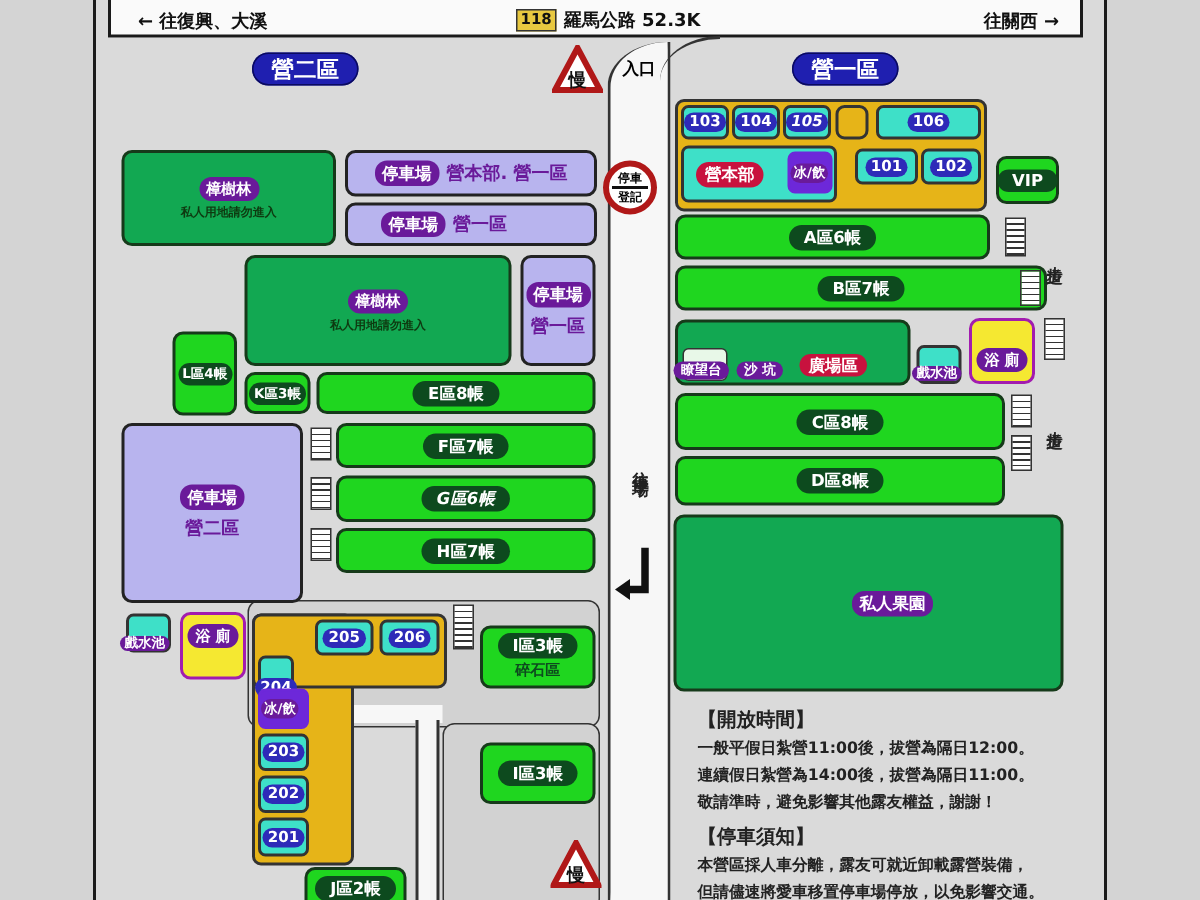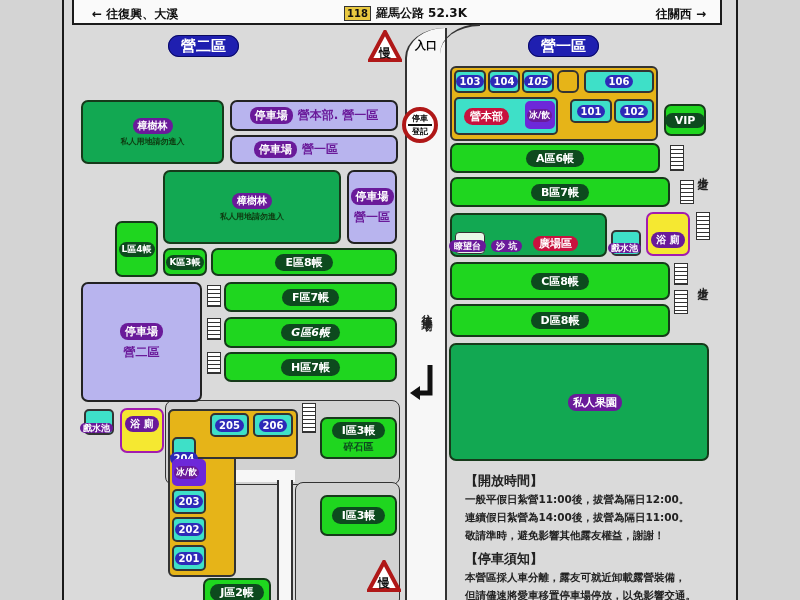--- a/index.html
+++ b/index.html
@@ -127,21 +127,21 @@
     <span class="pill-num">102</span>
   </div>
 
 <div class="green" style="left:664px; top:104px; width:42px; height:32px;">
     <span class="pill-dark">VIP</span>
   </div>
 
 <div class="green" style="left:450px; top:143px; width:210px; height:30px;">
     <span class="pill-dark">A區6帳</span>
   </div>
-<div class="green" style="left:450px; top:177px; width:220px; height:30px;align-items:center;">
+<div class="green" style="left:450px; top:177px; width:248px; height:30px;align-items:center;">
     <span class="pill-dark">B區7帳</span>
   </div>
 
 <div class="dgreen" style="left:450px; top:213px; width:157px; height:44px;"></div>
 <div class="abs" style="left:455px; top:232px; width:30px; height:22px; background:#e8f8e8; border:1.5px solid #333; border-radius:4px;"></div>
 <div class="abs" style="left:449px; top:234px;"><span class="pill-purple" style="font-size:9px;">瞭望台</span></div>
 <div class="abs" style="left:491px; top:234px;"><span class="pill-purple" style="font-size:9px;">沙 坑</span></div>
 <div class="abs" style="left:533px; top:232px;"><span class="pill-red">廣場區</span></div>
 
 <div class="cyan" style="left:611px; top:230px; width:30px; height:26px;"></div>

